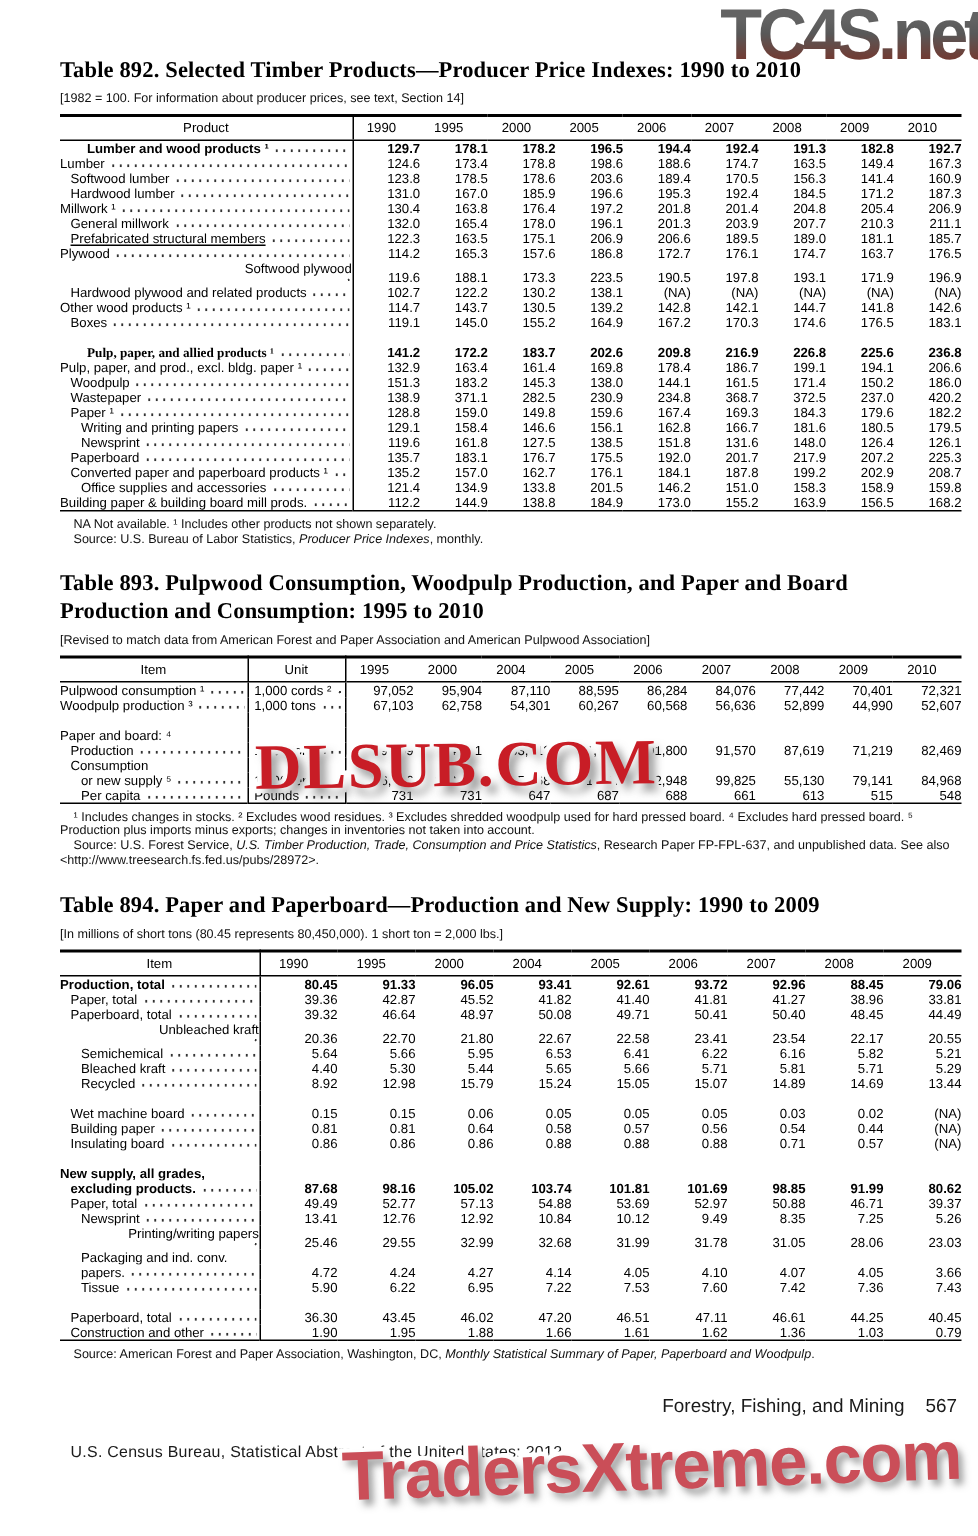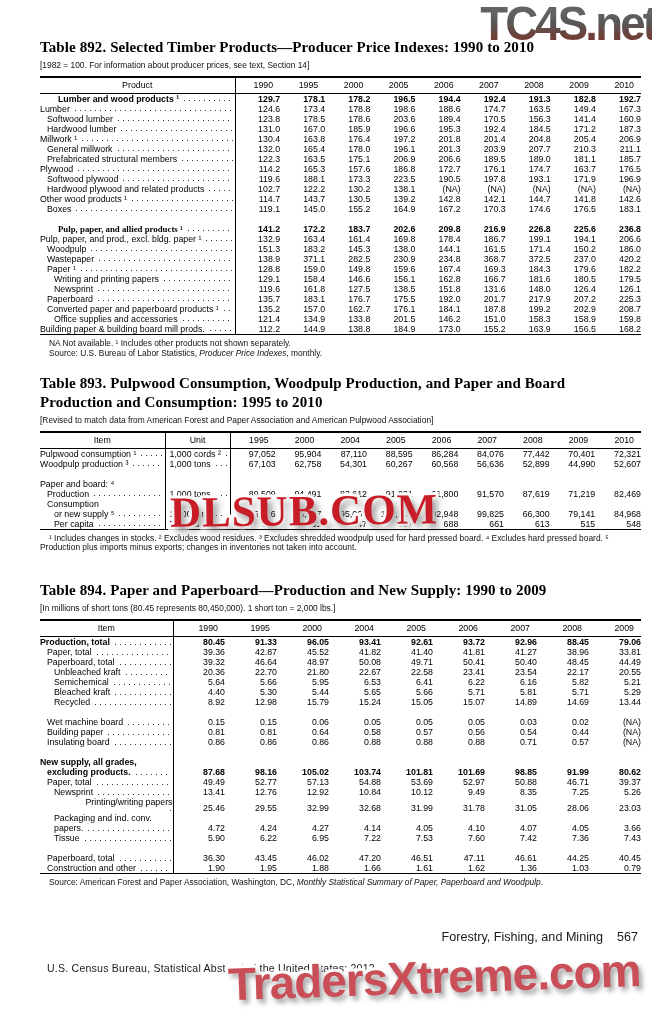--- a/index.html
+++ b/index.html
@@ -14,40 +14,40 @@
   }
   .tnote{font-size:8.4px;line-height:10px;margin:3px 0 6px 0;color:#111;}
   table.stat{
     border-collapse:collapse;table-layout:fixed;width:601px;
     border-top:2px solid #000;border-bottom:1.4px solid #000;
     font-size:8.8px;line-height:10px;color:#000;
   }
   table.stat thead th{
     font-weight:400;border-bottom:1px solid #000;padding:2px 0 3px 0;font-size:8.8px;
   }
-  table.stat thead th.yh{text-align:right;padding-right:7px;}
+  table.stat thead th.yh{text-align:center;padding-right:7px;}
   table.stat td{padding:0;vertical-align:bottom;}
   td.val{text-align:right;padding-right:6px;white-space:nowrap;}
   .vl{border-left:1px solid #000;}
   tr.b{font-weight:700;}
   tr.sp td{height:8px;}
   td.lbl .flex,td.unit .flex{display:flex;align-items:flex-end;overflow:hidden;}
   .flex .t{white-space:nowrap;}
   .dots{
     flex:1 1 auto;min-width:3px;height:5px;margin:0 2px 1px 3px;align-self:flex-end;
     background-image:radial-gradient(circle,#333 .7px,transparent .9px);
     background-size:5px 3px;background-position:0 70%;background-repeat:repeat-x;
   }
   td.unit .flex{padding-left:4px;}
   .fnwrap{margin-top:4px;}
   .fn{font-size:8.4px;line-height:9.8px;text-indent:9px;margin:0;color:#111;}
   .fn .i{font-style:italic;}
   .sect{margin-bottom:0;}
   #sec893{margin-top:15px;}
-  #sec894{margin-top:28px;}
+  #sec894{margin-top:16px;}
   
   .wm{position:absolute;white-space:nowrap;pointer-events:none;}
   #wm-top{
     top:-4px;right:-3px;font-size:48px;font-weight:700;letter-spacing:-3px;
     font-family:"Liberation Sans",sans-serif;transform:scaleX(.95);transform-origin:right top;
     background:linear-gradient(#636363 30%,#585858 48%,#713c34 78%);
     -webkit-background-clip:text;background-clip:text;color:transparent;
     filter:drop-shadow(0 0 1px rgba(255,255,255,.85));
   }
   #wm-mid{
@@ -205,21 +205,21 @@
             <td class="val">178.0</td>
             <td class="val">196.1</td>
             <td class="val">201.3</td>
             <td class="val">203.9</td>
             <td class="val">207.7</td>
             <td class="val">210.3</td>
             <td class="val">211.1</td>
           </tr>
           <tr>
             <td class="lbl">
-              <div class="flex" style="padding-left: 7px;">
+              <div class="flex" style="padding-left: 7px; text-decoration: underline;">
                 <span class="t">Prefabricated structural members</span>
                 <span class="dots"></span>
               </div>
             </td>
             <td class="val vl">122.3</td>
             <td class="val">163.5</td>
             <td class="val">175.1</td>
             <td class="val">206.9</td>
             <td class="val">206.6</td>
             <td class="val">189.5</td>
@@ -239,21 +239,21 @@
             <td class="val">157.6</td>
             <td class="val">186.8</td>
             <td class="val">172.7</td>
             <td class="val">176.1</td>
             <td class="val">174.7</td>
             <td class="val">163.7</td>
             <td class="val">176.5</td>
           </tr>
           <tr>
             <td class="lbl">
-              <div class="flex" style="padding-left: 7px;">
+              <div class="flex" style="padding-left: 7px; flex-direction: column;">
                 <span class="t">Softwood plywood</span>
                 <span class="dots"></span>
               </div>
             </td>
             <td class="val vl">119.6</td>
             <td class="val">188.1</td>
             <td class="val">173.3</td>
             <td class="val">223.5</td>
             <td class="val">190.5</td>
             <td class="val">197.8</td>
@@ -688,21 +688,21 @@
                 <span class="t">1,000 tons</span>
                 <span class="dots"></span>
               </div>
             </td>
             <td class="val vl">96,126</td>
             <td class="val">103,147</td>
             <td class="val">95,068</td>
             <td class="val">101,864</td>
             <td class="val">102,948</td>
             <td class="val">99,825</td>
-            <td class="val">66,300</td>
+            <td class="val">55,130</td>
             <td class="val">79,141</td>
             <td class="val">84,968</td>
           </tr>
           <tr>
             <td class="lbl">
               <div class="flex" style="padding-left: 14px;">
                 <span class="t">Per capita</span>
                 <span class="dots"></span>
               </div>
             </td>
@@ -719,20 +719,21 @@
             <td class="val">688</td>
             <td class="val">661</td>
             <td class="val">613</td>
             <td class="val">515</td>
             <td class="val">548</td>
           </tr>
         </tbody>
       </table>
     <div class="fnwrap">
         <div class="fn"><span>¹ Includes changes in stocks. ² Excludes wood residues. ³ Excludes shredded woodpulp used for hard pressed board. ⁴ Excludes hard pressed board. ⁵ Production plus imports minus exports; changes in inventories not taken into account.</span></div>
+        <div class="fn"><span>Source: U.S. Forest Service, </span><span class="i">U.S. Timber Production, Trade, Consumption and Price Statistics</span><span>, Research Paper FP-FPL-637, and unpublished data. See also &lt;http://www.treesearch.fs.fed.us/pubs/28972&gt;.</span></div>
       </div>
   </div>
 
   <div class="sect" id="sec894">
     <div class="ttitle">Table 894. Paper and Paperboard—Production and New Supply: 1990 to 2009</div>
     <div class="tnote">[In millions of short tons (80.45 represents 80,450,000). 1 short ton = 2,000 lbs.]</div>
     <table class="stat">
         <colgroup>
           <col style="width: 133px;">
           <col style="width: 52px;">
@@ -806,21 +807,21 @@
             <td class="val">48.97</td>
             <td class="val">50.08</td>
             <td class="val">49.71</td>
             <td class="val">50.41</td>
             <td class="val">50.40</td>
             <td class="val">48.45</td>
             <td class="val">44.49</td>
           </tr>
           <tr>
             <td class="lbl">
-              <div class="flex" style="padding-left: 14px;">
+              <div class="flex" style="padding-left: 14px; flex-direction: column;">
                 <span class="t">Unbleached kraft</span>
                 <span class="dots"></span>
               </div>
             </td>
             <td class="val vl">20.36</td>
             <td class="val">22.70</td>
             <td class="val">21.80</td>
             <td class="val">22.67</td>
             <td class="val">22.58</td>
             <td class="val">23.41</td>

